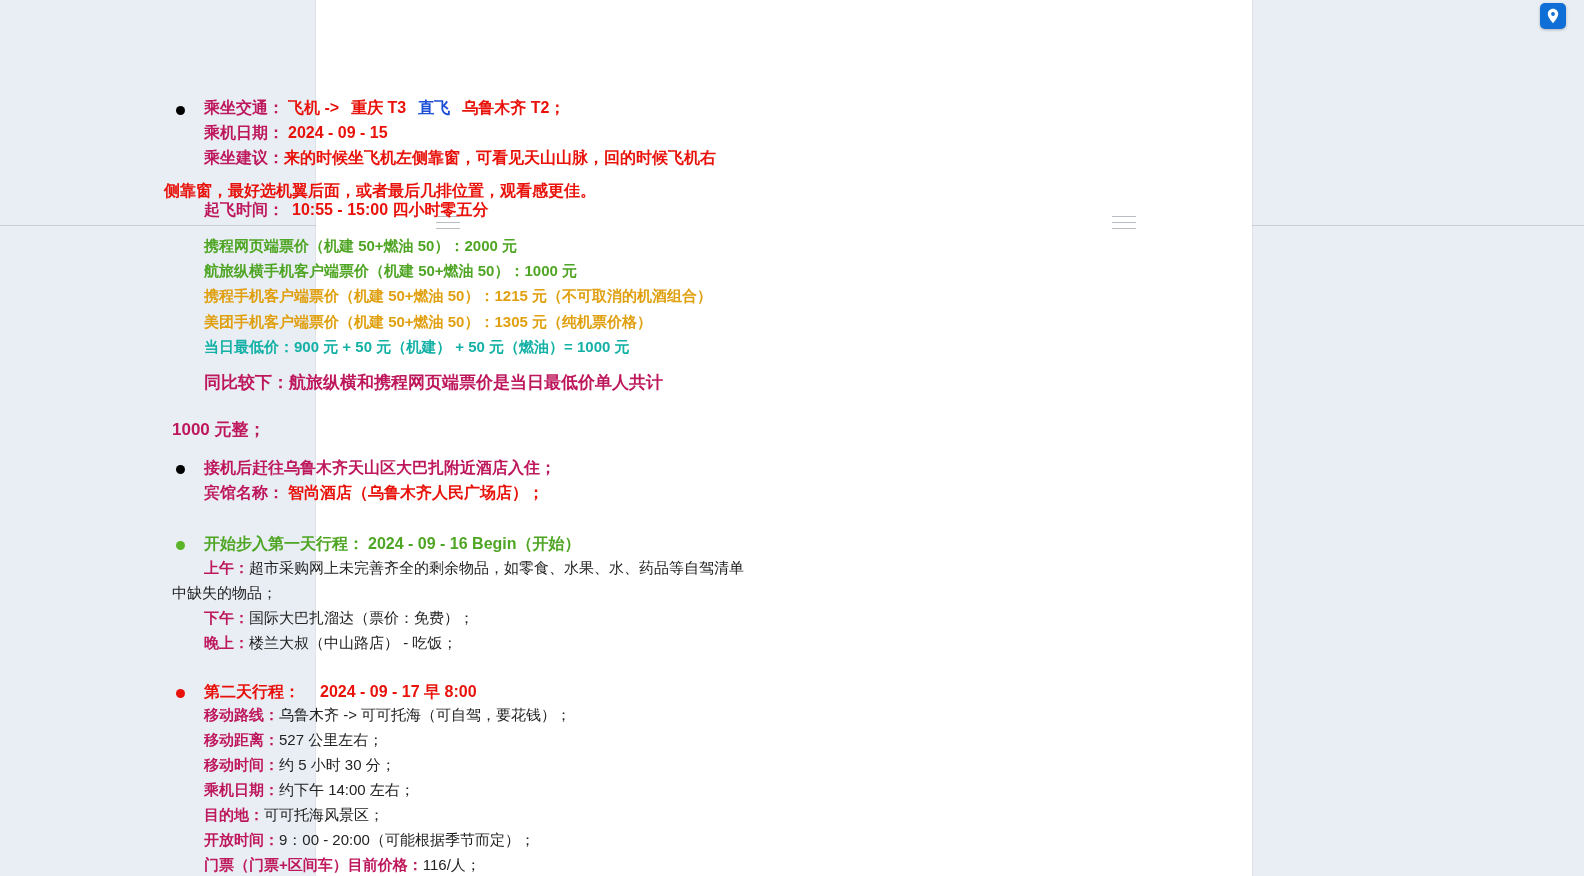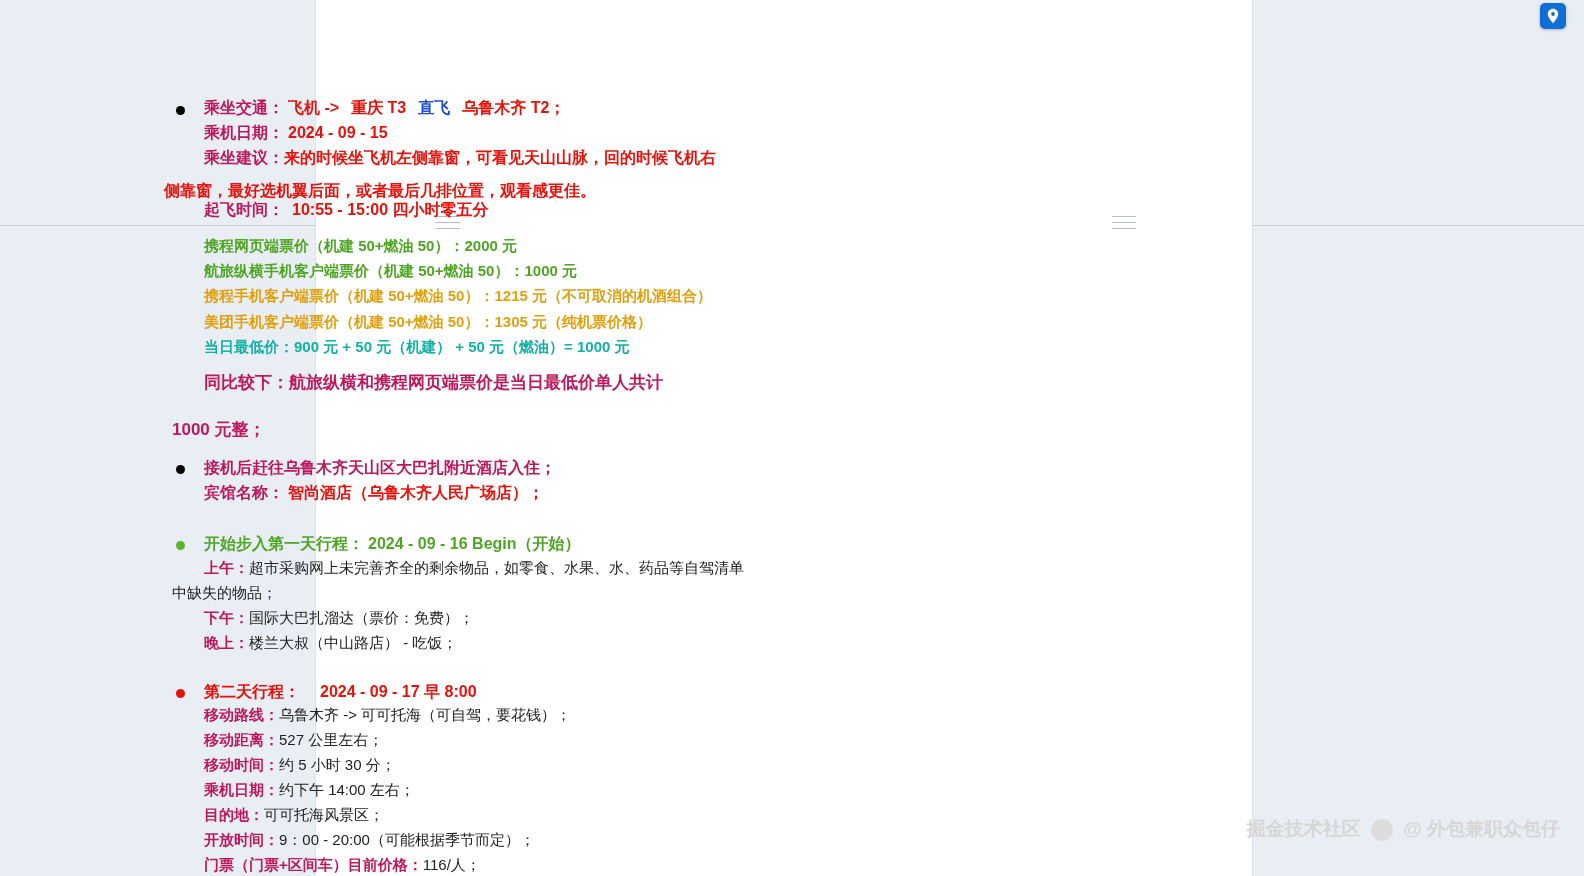--- a/index.html
+++ b/index.html
@@ -264,19 +264,14 @@
 
   </div>
 
   <div class="map-pin">
     <svg width="14" height="16" viewBox="0 0 14 16">
       <path d="M7 0.8C4.1 0.8 1.8 3.1 1.8 6c0 3.9 5.2 9.2 5.2 9.2S12.2 9.9 12.2 6C12.2 3.1 9.9 0.8 7 0.8z" fill="#ffffff"></path>
       <circle cx="7" cy="6" r="1.9" fill="#0f6fd6"></circle>
     </svg>
   </div>
 
-  <div class="watermark">
-    <span>掘金技术社区</span>
-    <span class="wm-avatar"></span>
-    <span>@ 外包兼职众包仔</span>
-  </div>
 
 </div>
 
 </body></html>

